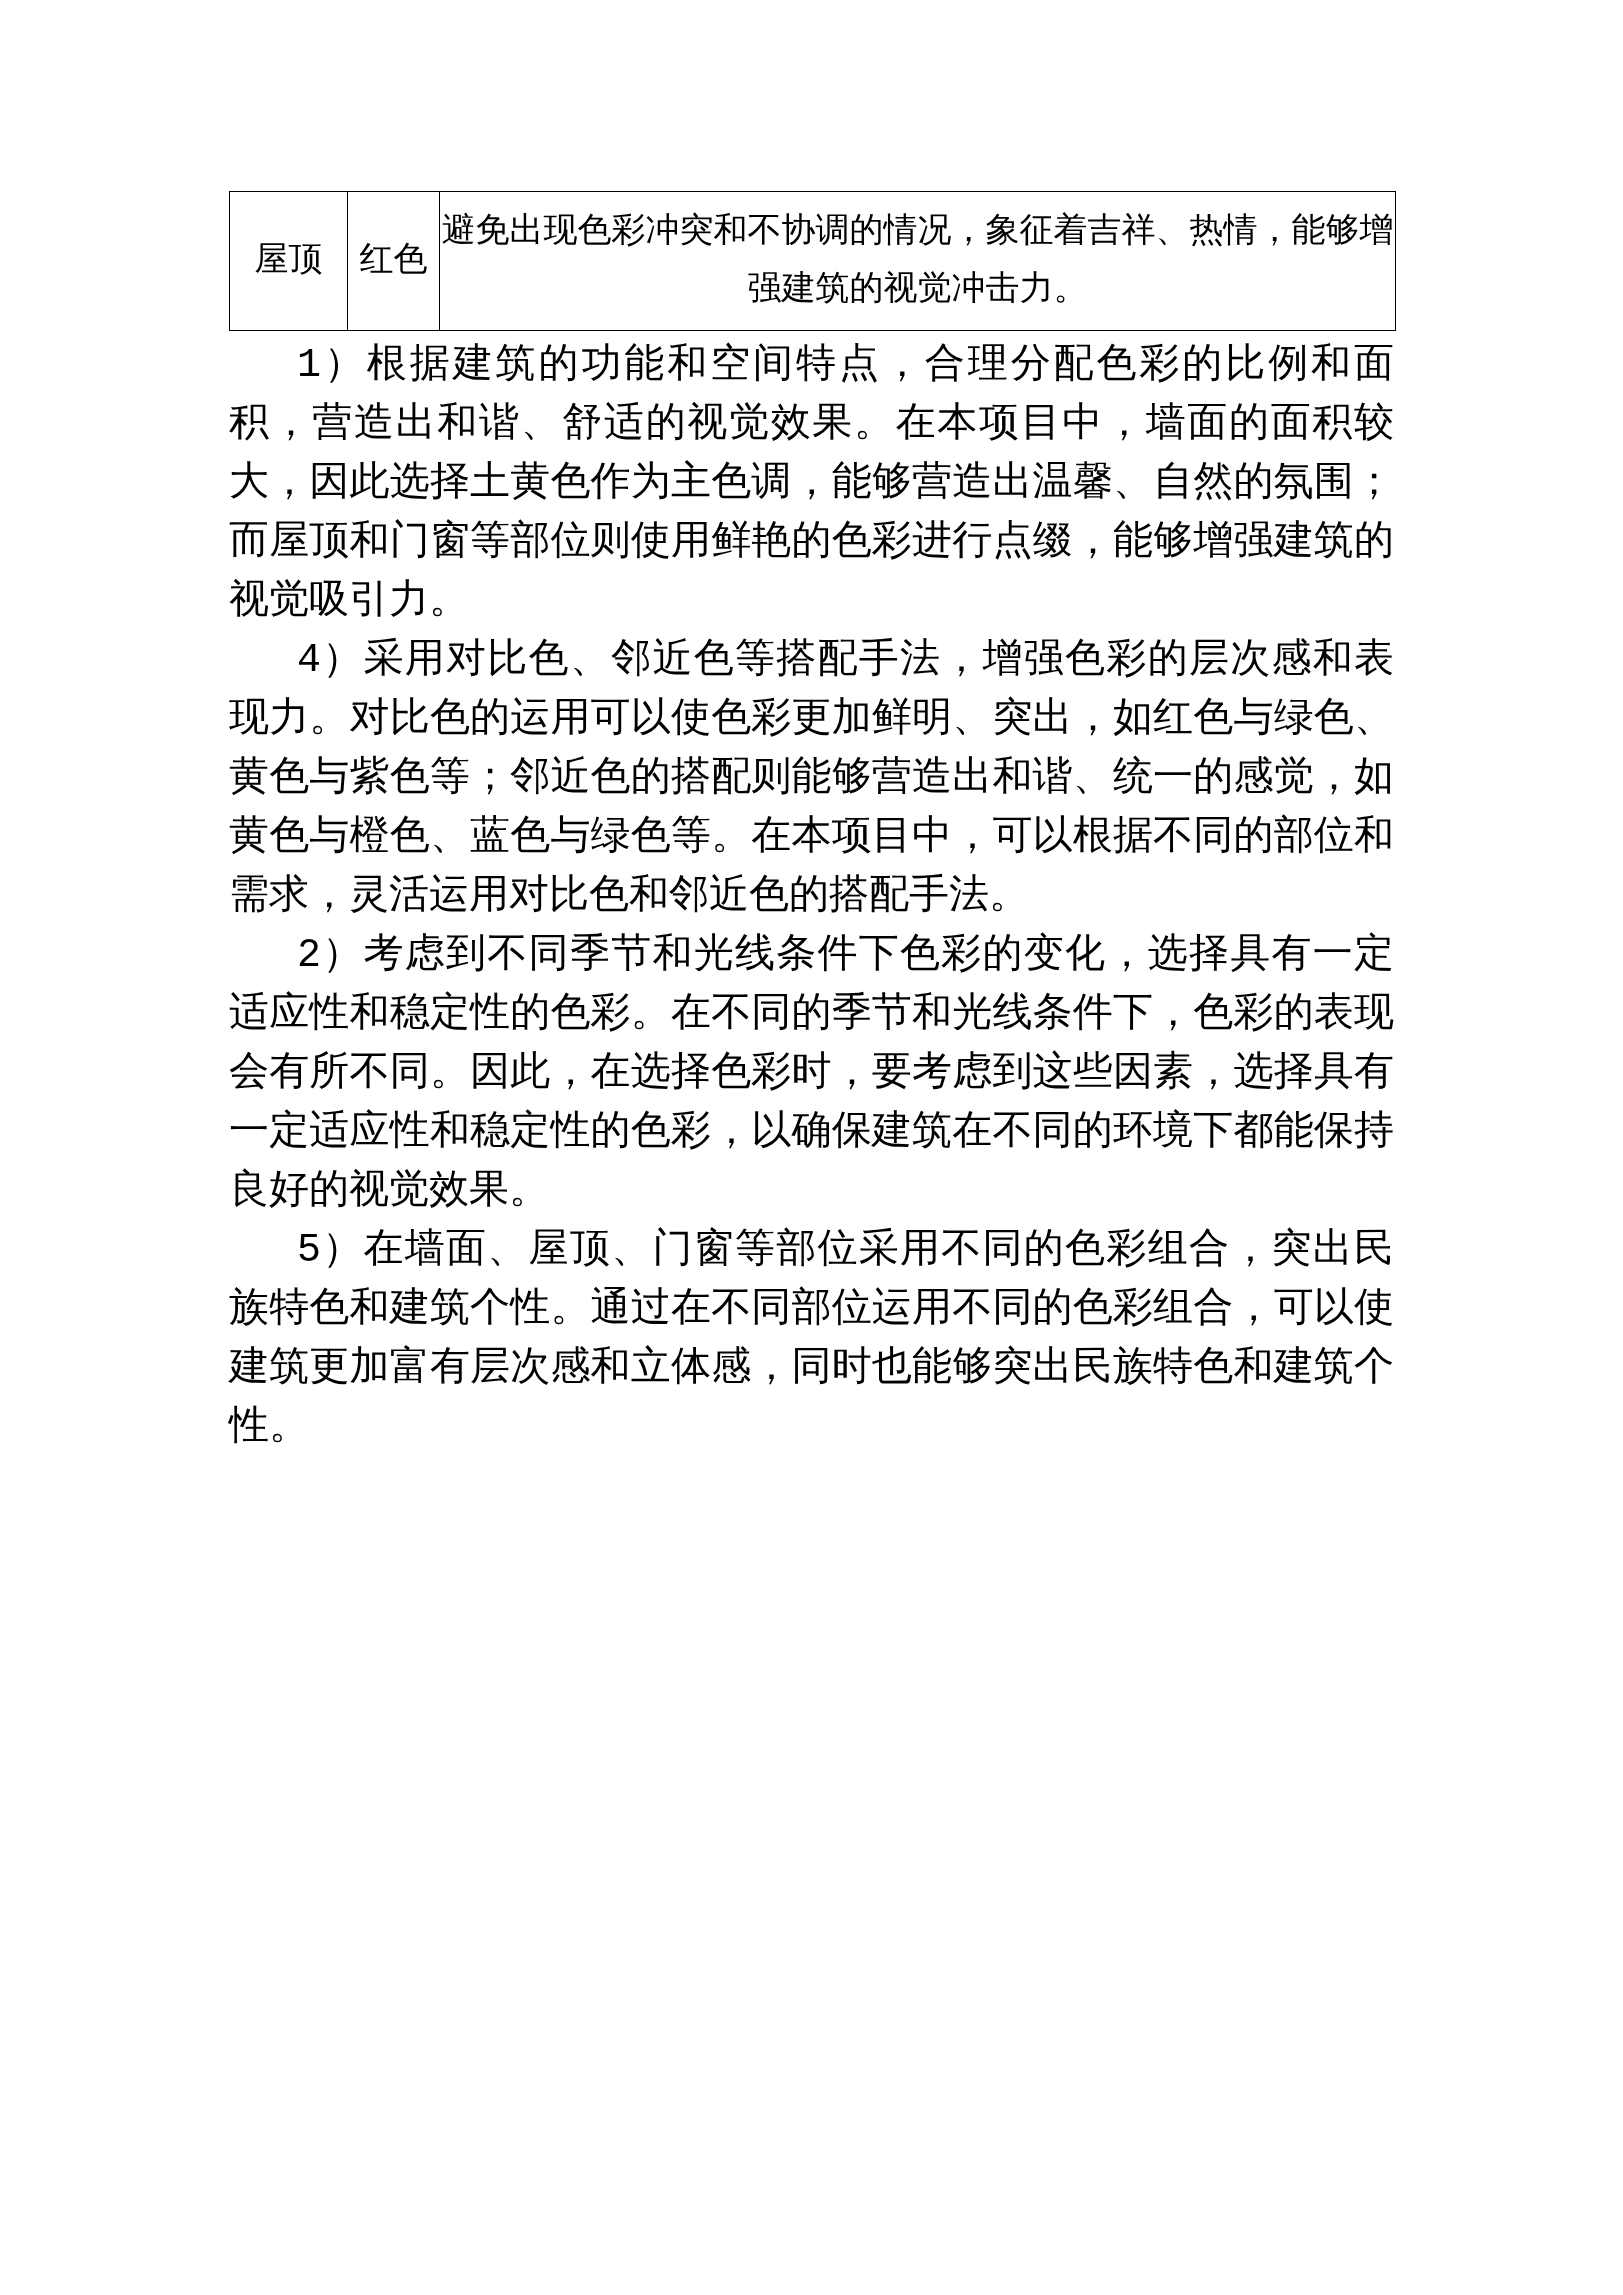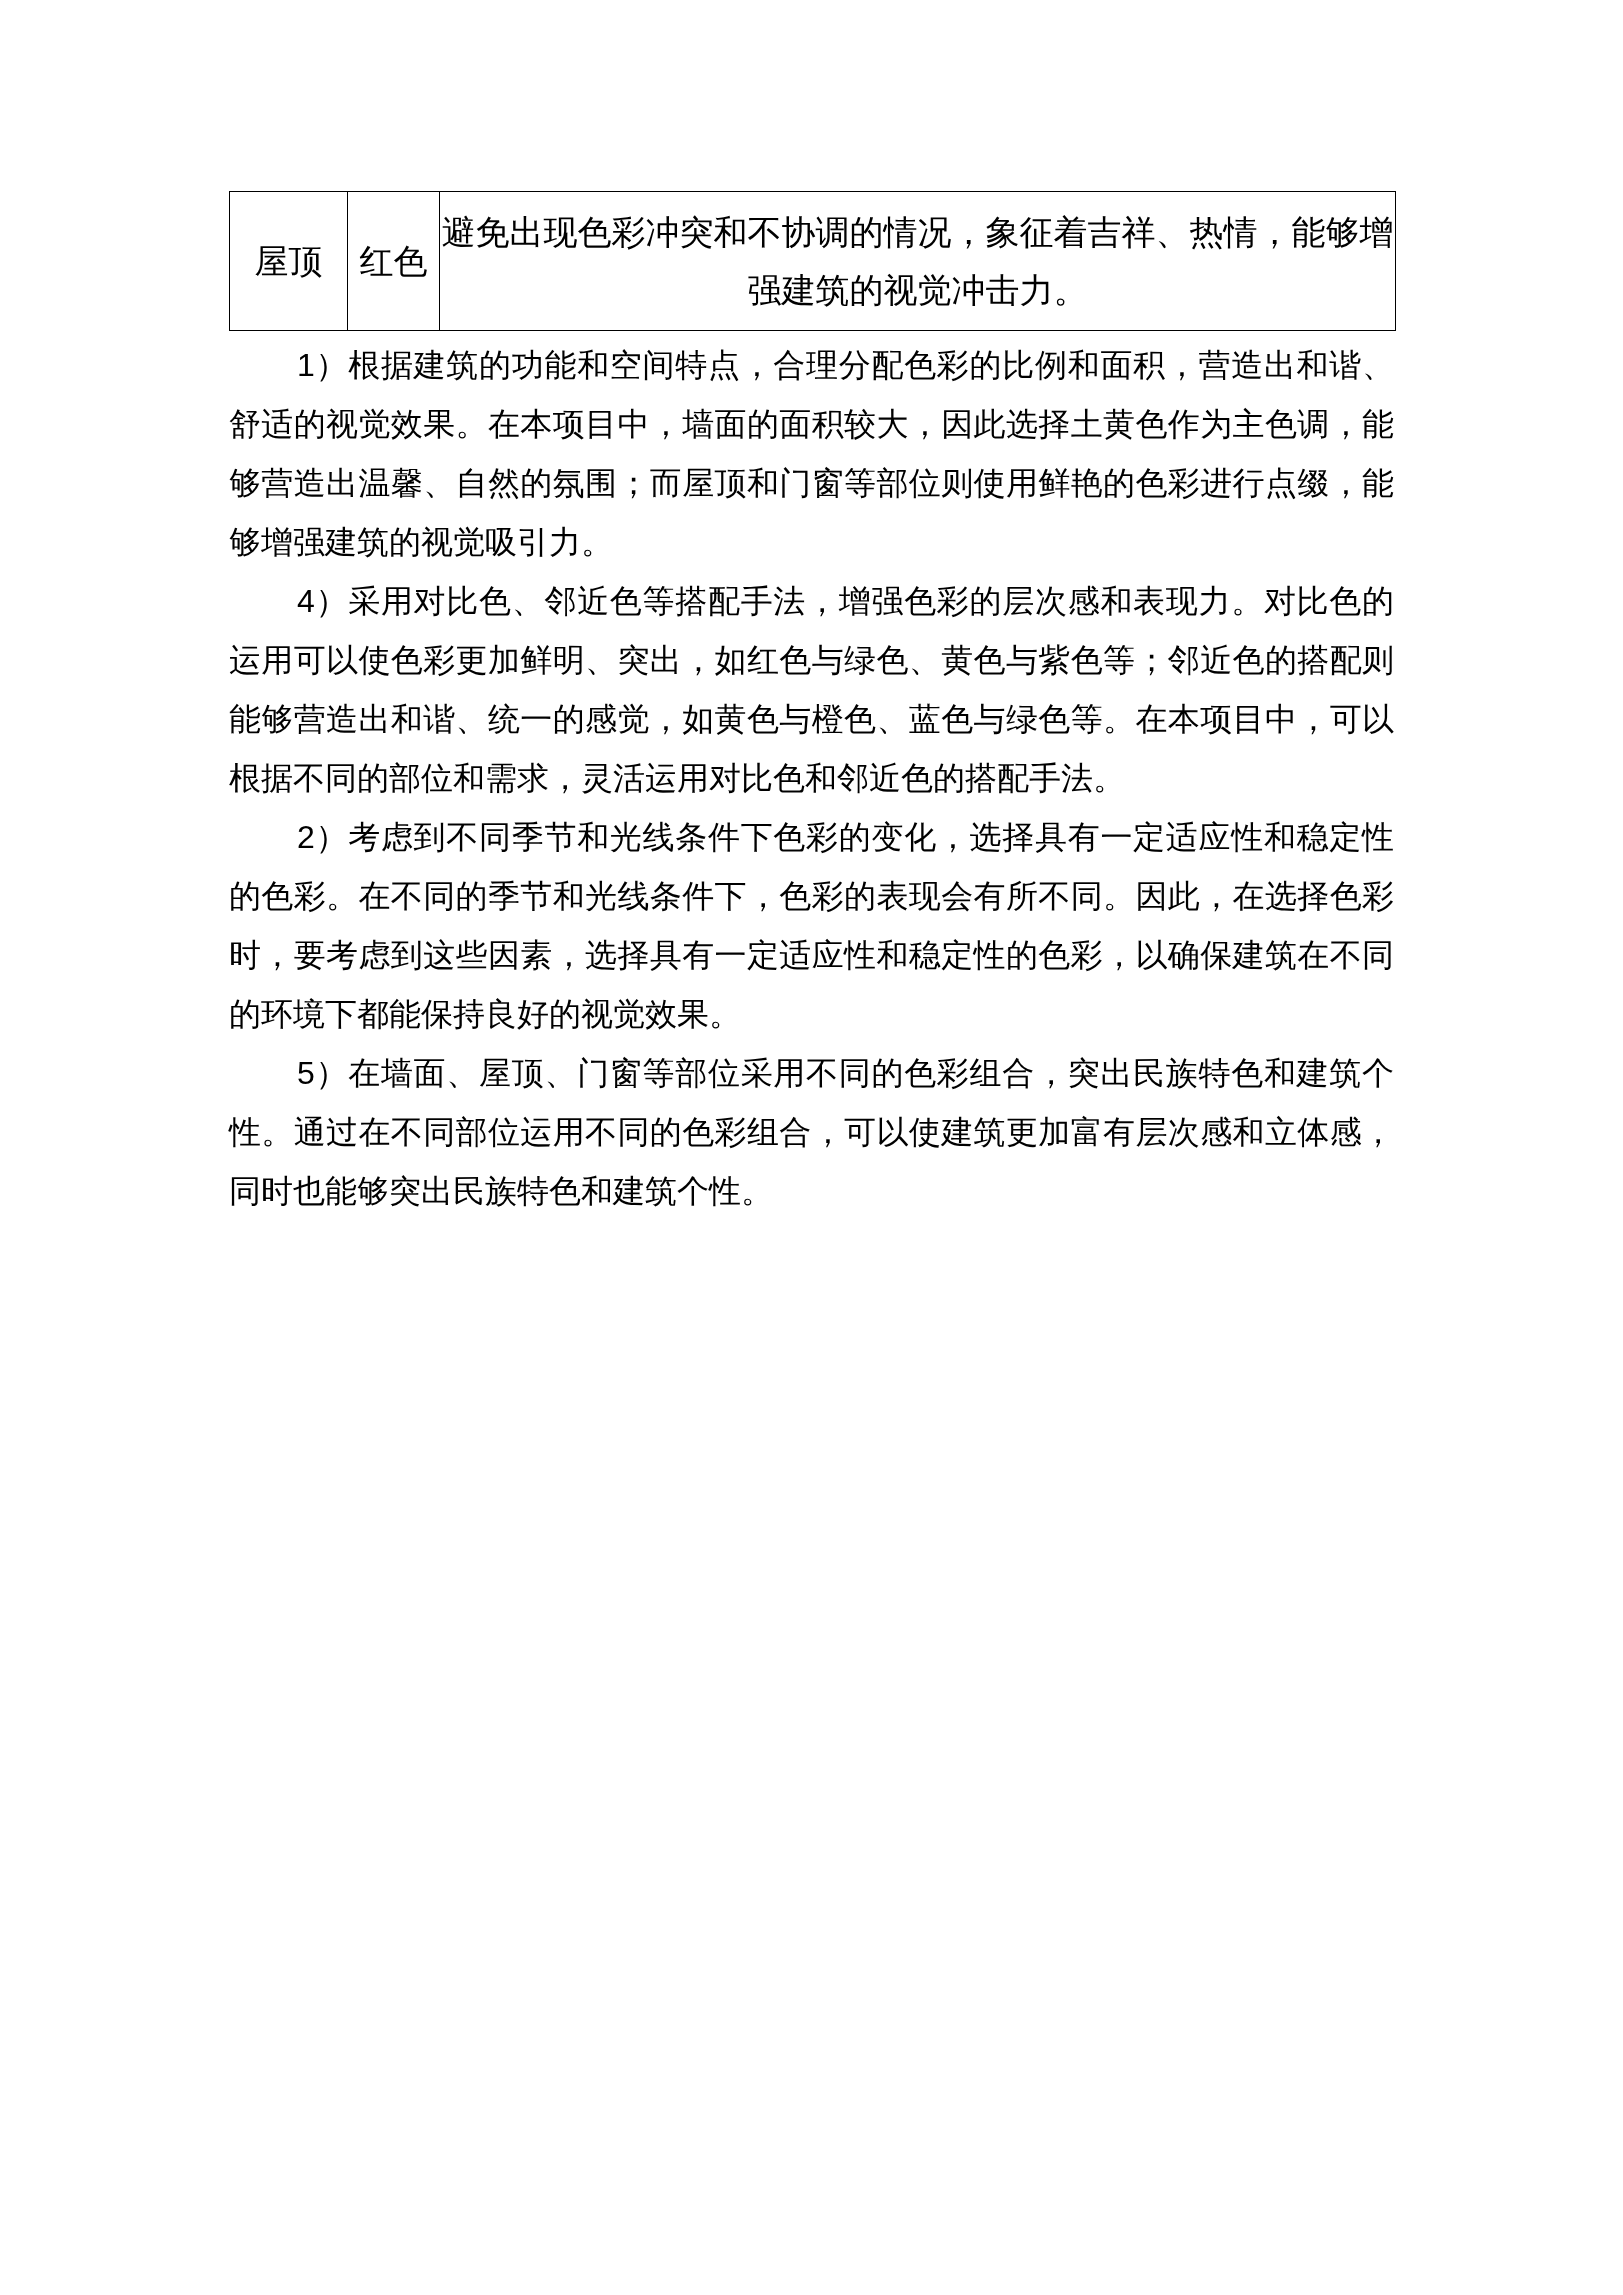--- a/index.html
+++ b/index.html
@@ -8,21 +8,21 @@
     background: #ffffff;
   }
   .page {
     position: relative;
     width: 1623px;
     height: 2295px;
     box-sizing: border-box;
     padding: 191px 229px 16px 229px;
     background: #ffffff;
     color: #000000;
-    font-family: Liberation Sans, sans-serif;
+    font-family: Liberation Mono, monospace;
     overflow: hidden;
   }
   table.color-table {
     border-collapse: collapse;
     table-layout: fixed;
     width: 1165px;
     font-size: 34px;
   }
   table.color-table td {
     border: 1.3px solid #000000;
@@ -36,21 +36,21 @@
   col.col-part  { width: 118px; }
   col.col-color { width: 92px; }
   col.col-desc  { width: 956px; }
   tr.table-row { height: 139px; }
   .body-text {
     width: 1165px;
     margin-top: 5.2px;
   }
   .body-text p {
     margin: 0;
-    font-size: 32px;
+    font-size: 40px;
     line-height: 59px;
     text-align: justify;
     text-indent: 68px;
     word-break: break-all;
     overflow-wrap: anywhere;
   }
 </style>
 </head>
 <body>
 

